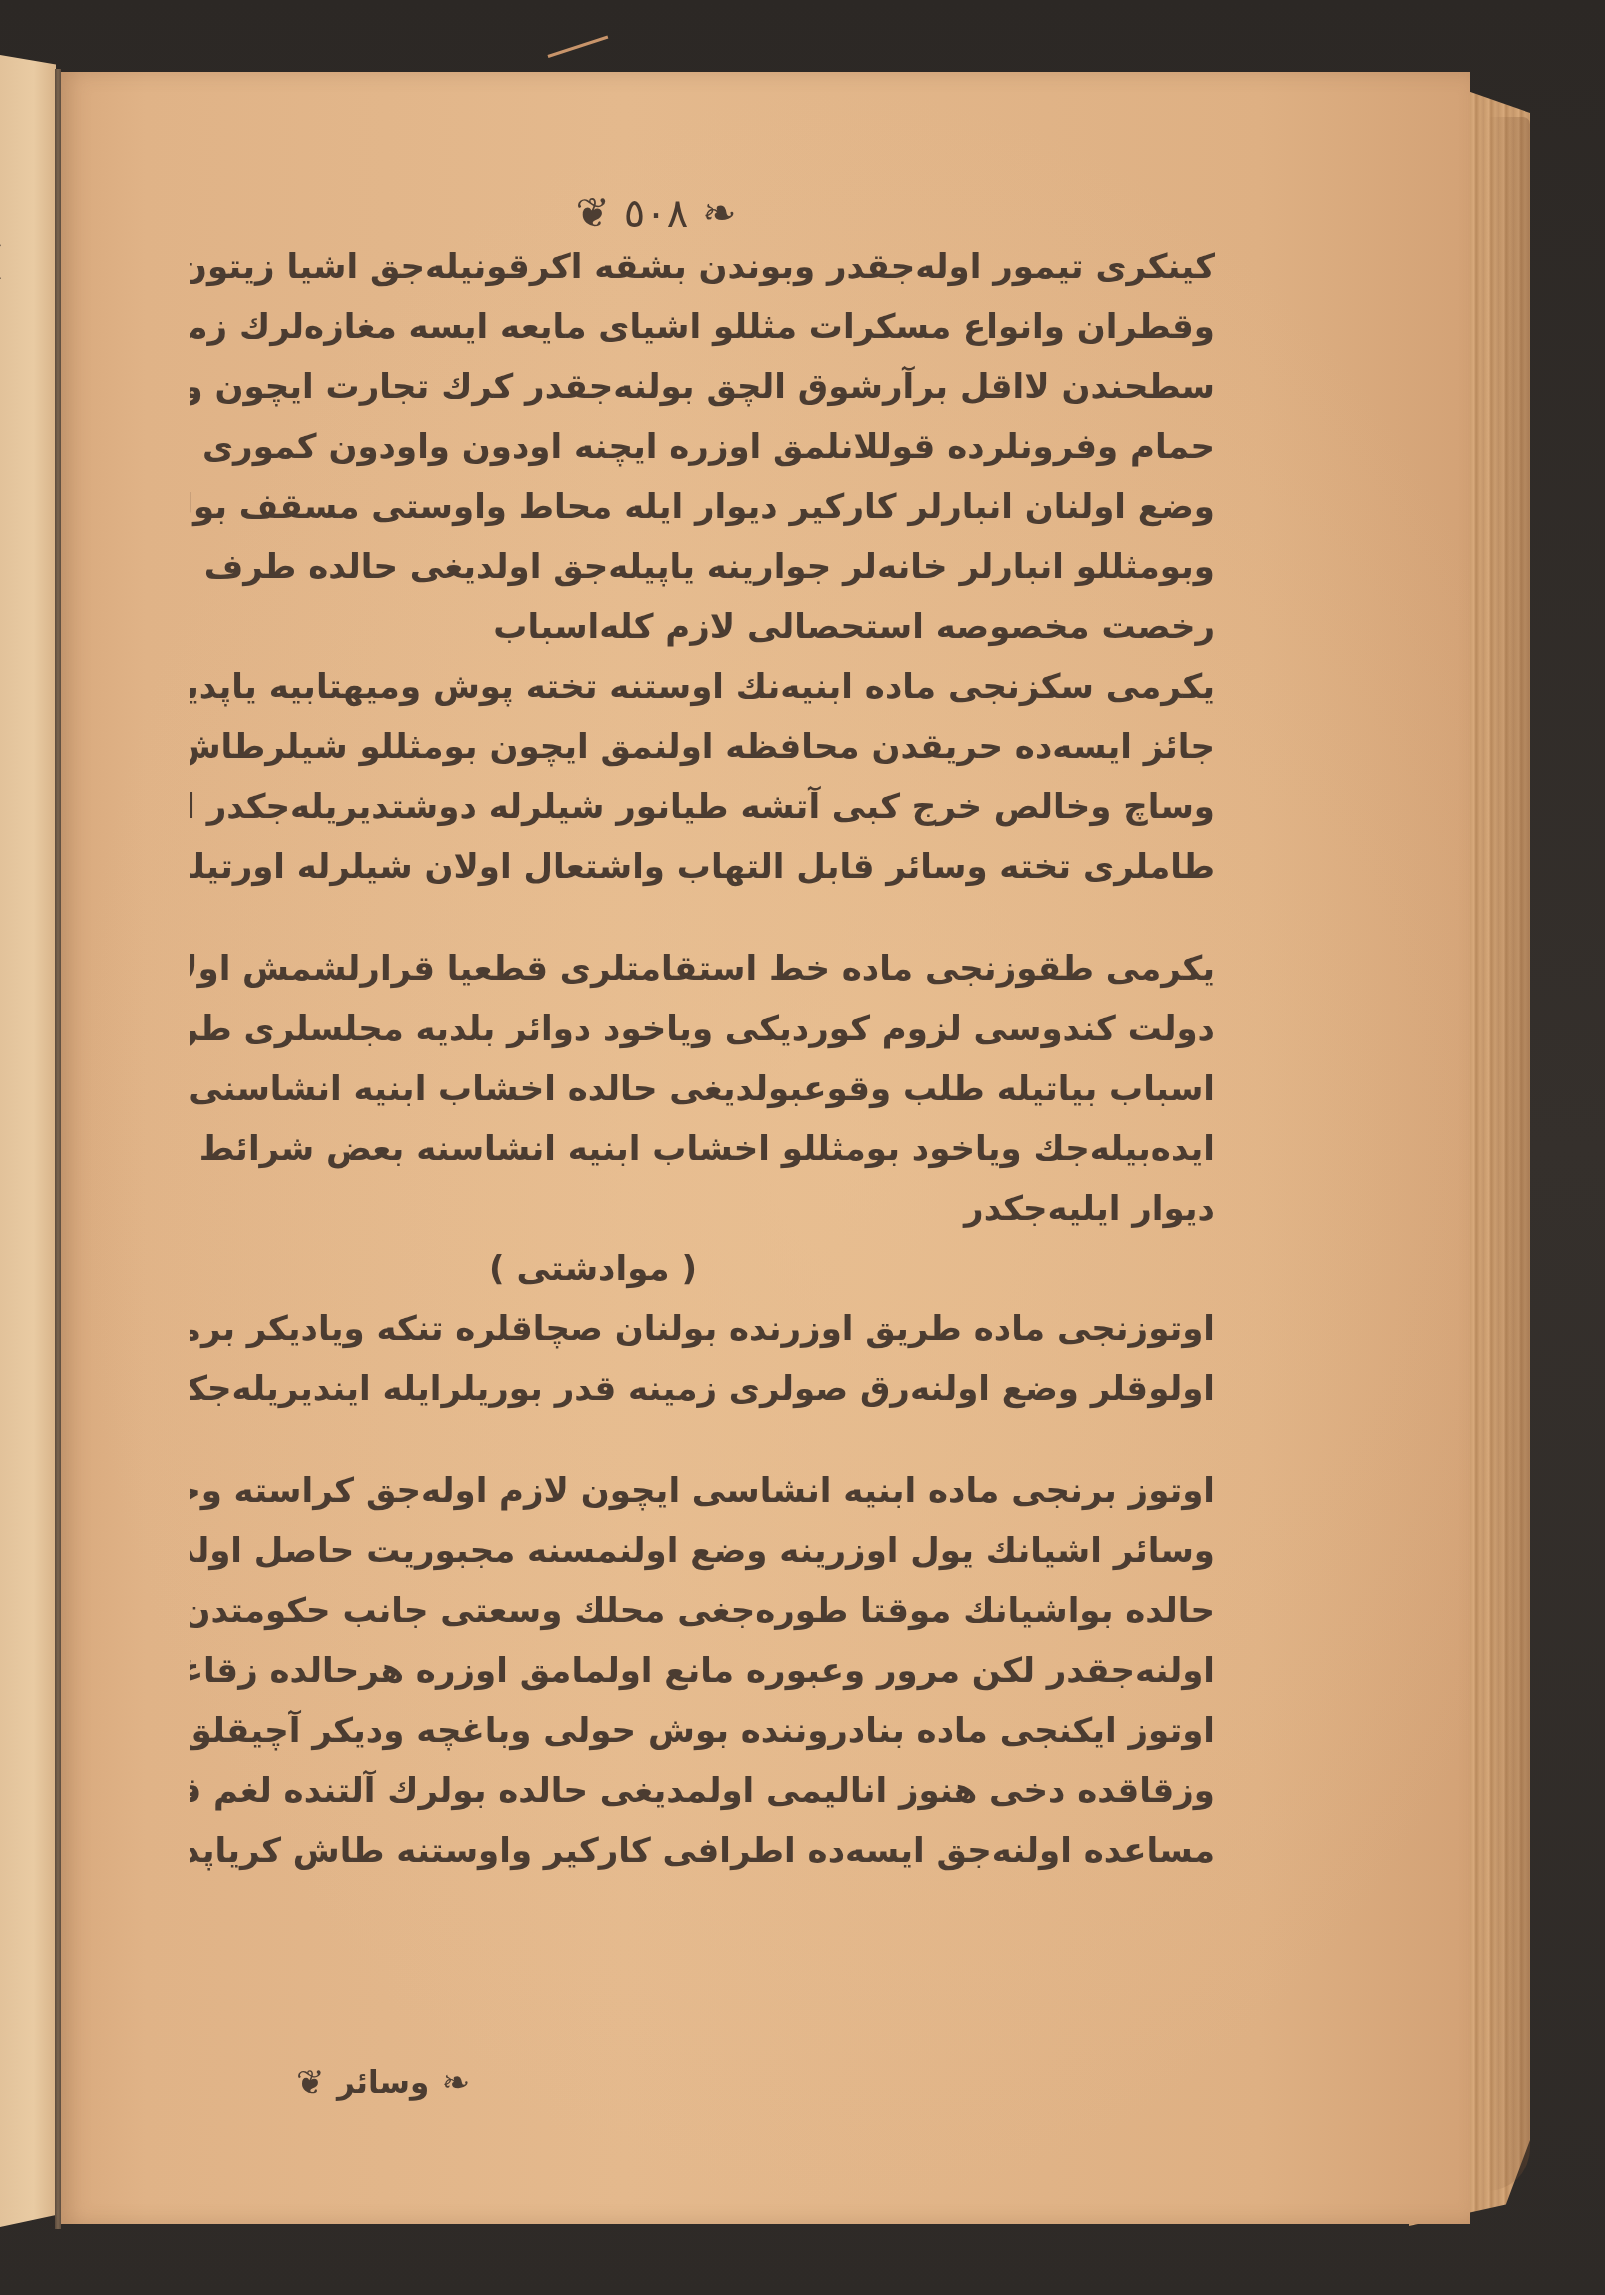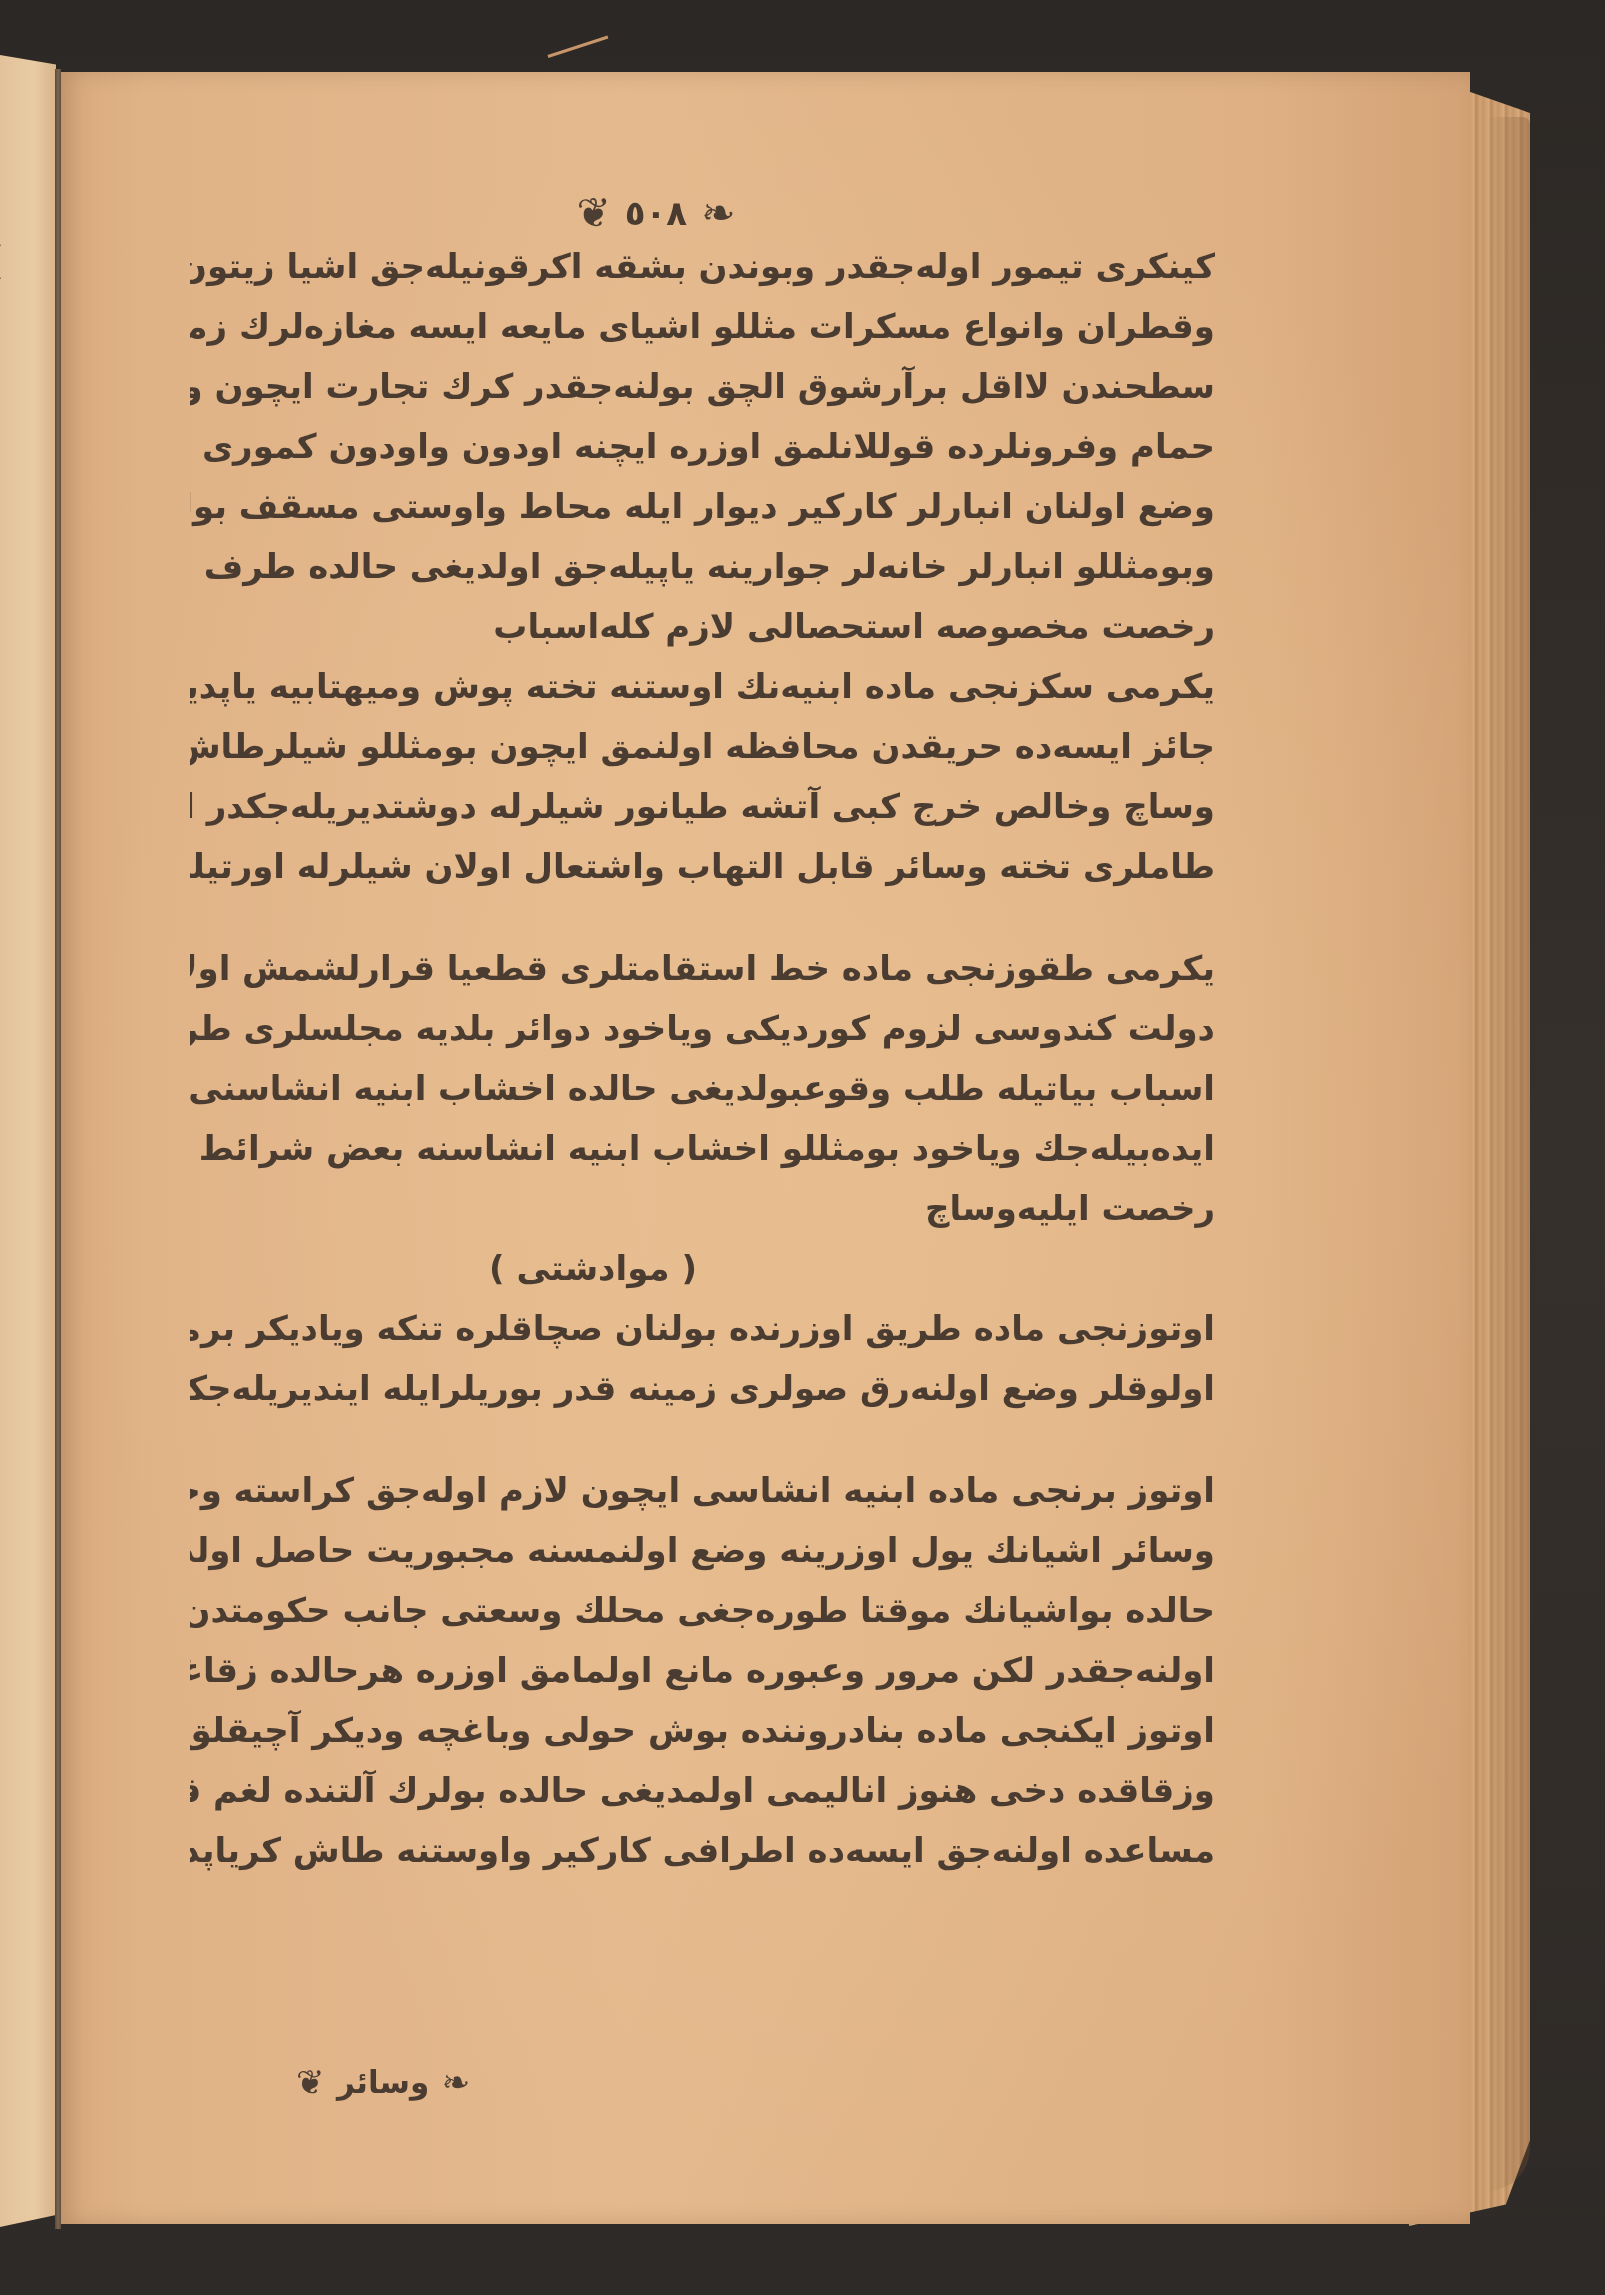--- a/index.html
+++ b/index.html
@@ -102,23 +102,23 @@
       direction: ltr;
     }
     .ornament {
       font-family: "DejaVu Sans", sans-serif;
       font-size: 41px;
       color: #4d3e33;
       line-height: 1;
     }
     .page-number {
       font-family: "DejaVu Sans", sans-serif;
-      font-size: 34px;
+      font-size: 40px;
       color: #4a3b30;
-      font-weight: bold;
+      font-weight: normal;
       letter-spacing: 4.7px;
     }
     .text-block {
       position: absolute;
       left: 129px;
       top: 164px;
       width: 1025px;
       direction: rtl;
       font-family: "DejaVu Sans", sans-serif;
       color: #4b3c31;
@@ -205,21 +205,21 @@
         <div class="line">طاملرى تخته وسائر قابل التهاب واشتعال اولان شيلرله اورتيله‌جكدر</div>
       </div>
 
       <div class="para-gap"></div>
 
       <div>
         <div class="line">يكرمى طقوزنجى ماده خط استقامتلرى قطعيا قرارلشمش اولان زقاقلرده</div>
         <div class="line">دولت كندوسى لزوم كورديكى وياخود دوائر بلديه مجلسلرى طرفندن</div>
         <div class="line">اسباب بياتيله طلب وقوعبولديغى حالده اخشاب ابنيه انشاسنى منع</div>
         <div class="line">ايده‌بيله‌جك وياخود بومثللو اخشاب ابنيه انشاسنه بعض شرائط ايله ارائه</div>
-        <div class="line last">رخصت ايليه‌وساچ</div>
+        <div class="line last">ديوار ايليه‌جكدر</div>
       </div>
 
       <div>
         <div class="section-title">( موادشتى )</div>
         <div class="line">اوتوزنجى ماده طريق اوزرنده بولنان صچاقلره تنكه وياديكر برمعدندن</div>
         <div class="line">اولوقلر وضع اولنه‌رق صولرى زمينه قدر بوريلرايله اينديريله‌جكدر</div>
       </div>
 
       <div class="para-gap"></div>
 

